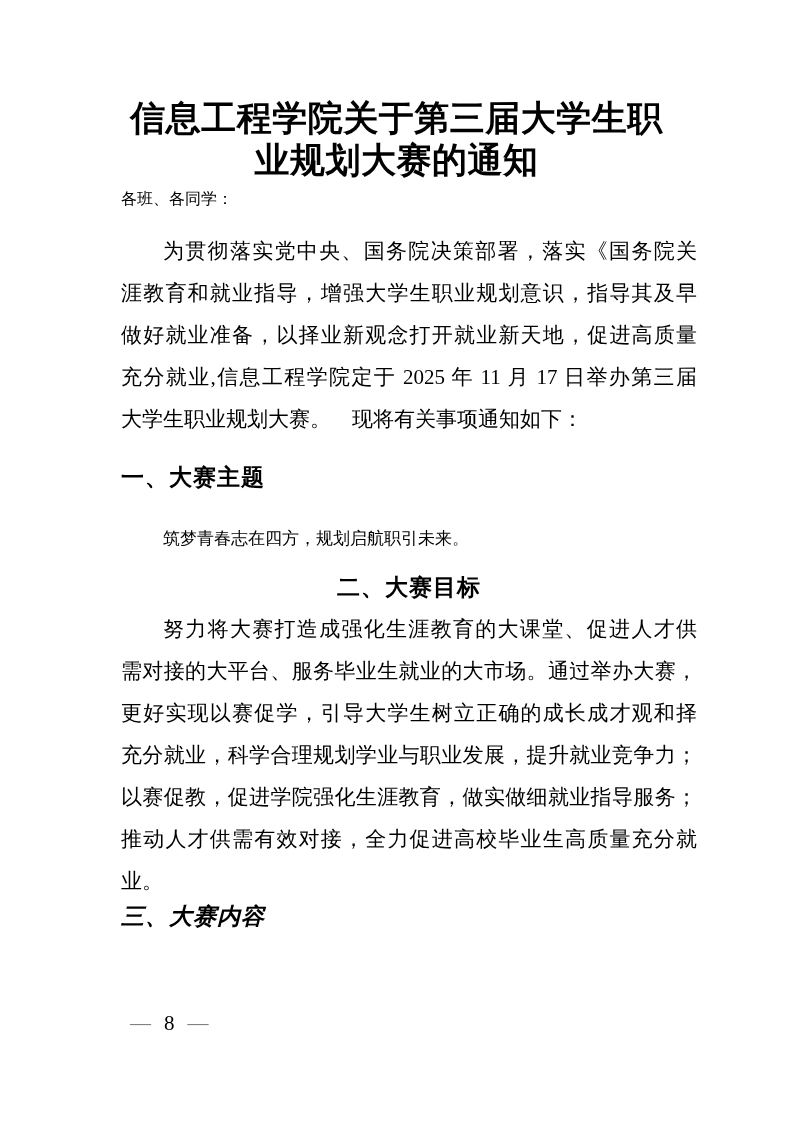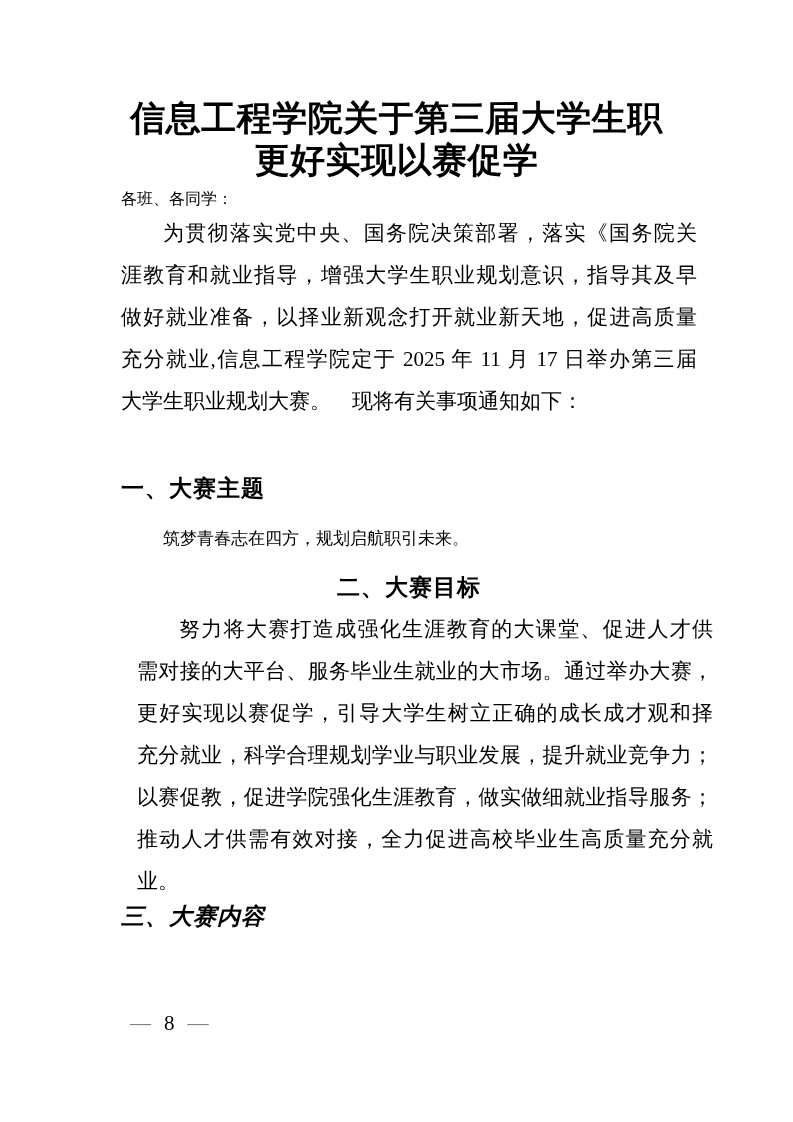--- a/index.html
+++ b/index.html
@@ -53,33 +53,33 @@
     white-space: normal;
   }
   .just {
     text-align: justify;
     text-align-last: justify;
     text-justify: inter-character;
   }
   .indent {
     text-indent: 42px;
   }
-  #intro { top: 212px; }
-  #goals { top: 608px; margin-left: 16px; }
+  #intro { top: 230px; }
+  #goals { top: 608px; }
   .heading {
     position: absolute;
     left: 121px;
     width: 576px;
     font-family: "Liberation Sans", "DejaVu Sans", sans-serif;
     font-weight: 700;
     font-size: 23px;
     line-height: 30px;
     letter-spacing: 1px;
   }
-  #heading-1 { top: 474px; font-family: Liberation Serif, serif; }
+  #heading-1 { top: 462px; }
   #heading-2 { top: 572px; text-align: center; }
   #heading-3 { top: 901px; font-style: italic; }
   .theme-line {
     position: absolute;
     top: 524px;
     left: 121px;
     width: 576px;
     font-size: 17px;
     line-height: 30px;
     text-indent: 42px;
@@ -102,21 +102,21 @@
     color: #000000;
   }
 </style>
 </head>
 <body>
 
 <div class="page">
 
   <div class="title-block">
     <div>信息工程学院关于第三届大学生职</div>
-    <div>更好实现以赛促学</div>
+    <div>业规划大赛的通知</div>
   </div>
 
   <div class="salutation">各班、各同学：</div>
 
   <div class="para" id="intro">
     <div class="ln just indent">为贯彻落实党中央、国务院决策部署，落实《国务院关</div>
     <div class="ln just">涯教育和就业指导，增强大学生职业规划意识，指导其及早</div>
     <div class="ln just">做好就业准备，以择业新观念打开就业新天地，促进高质量</div>
     <div class="ln just">充分就业,信息工程学院定于 2025 年 11 月 17 日举办第三届</div>
     <div class="ln">大学生职业规划大赛。　现将有关事项通知如下：</div>

